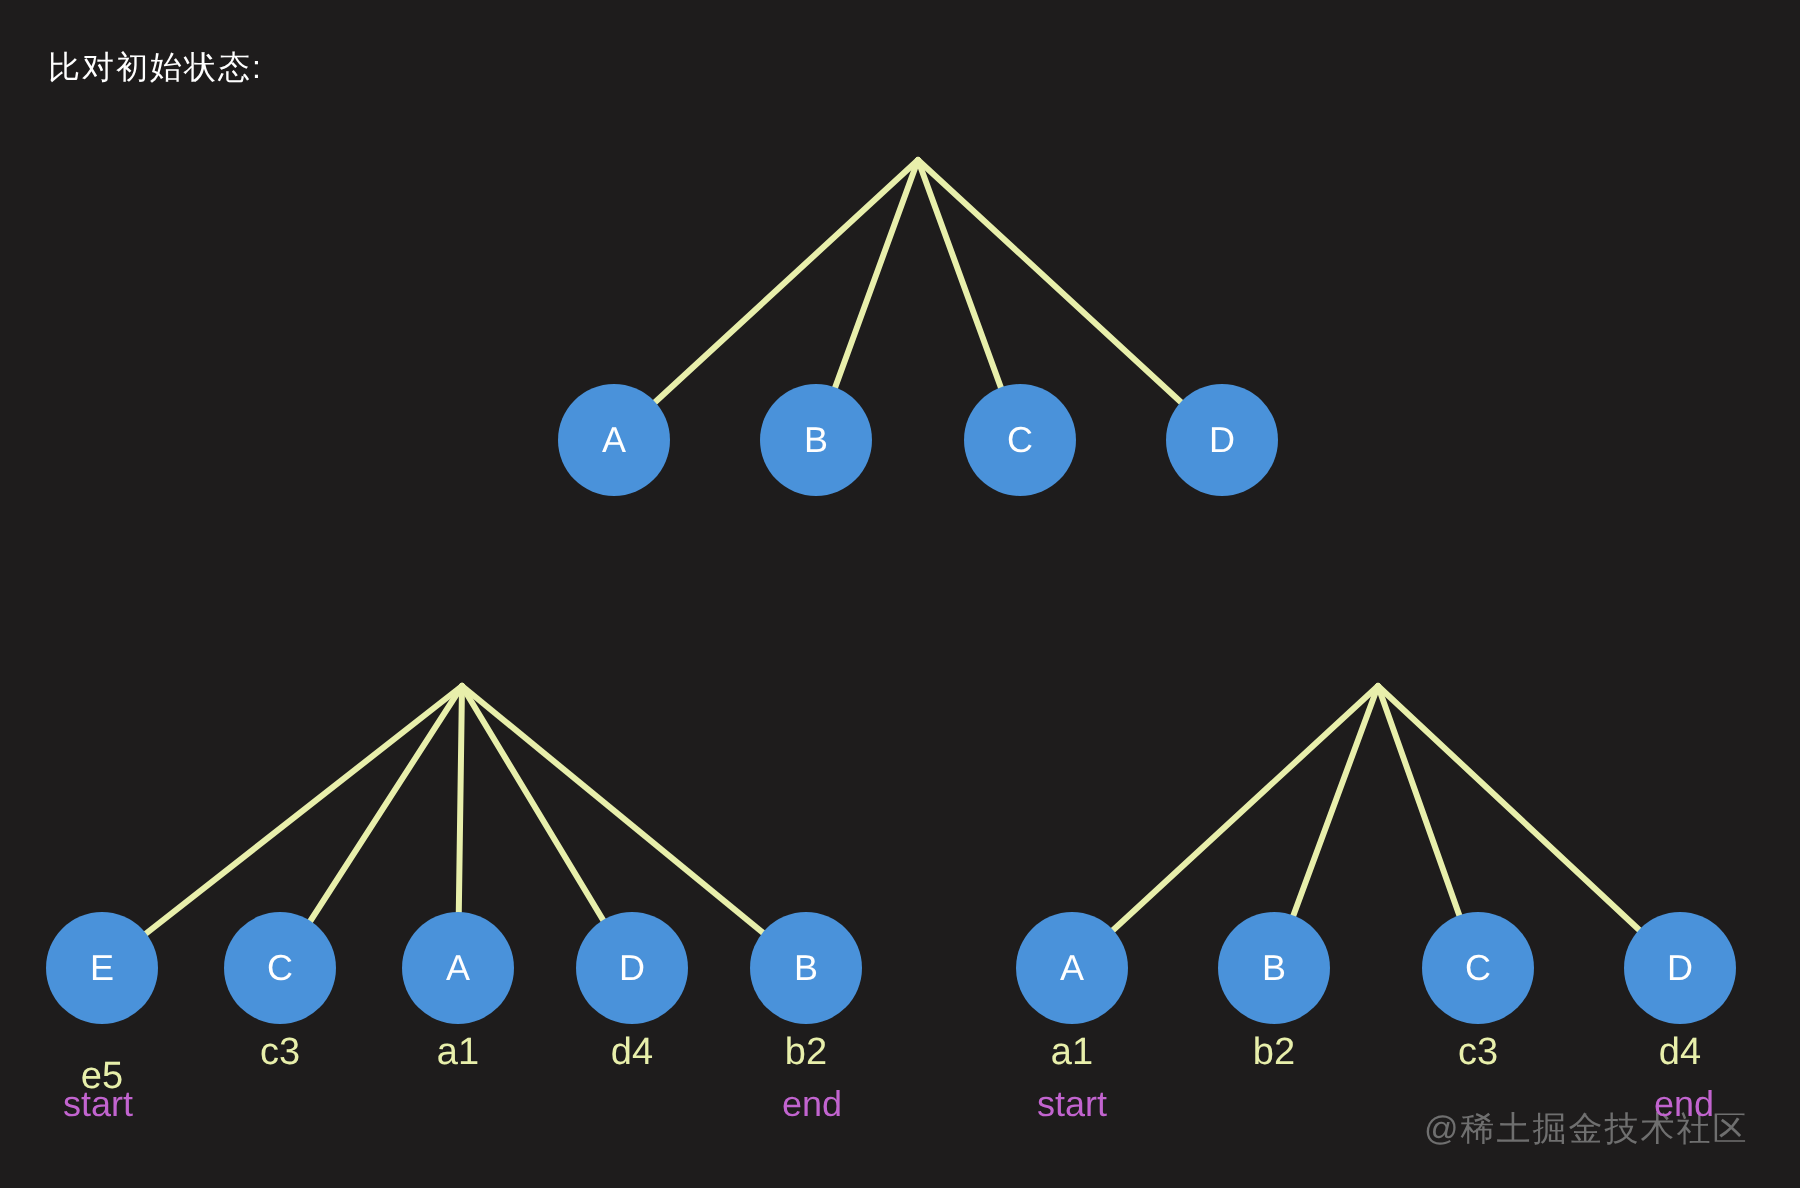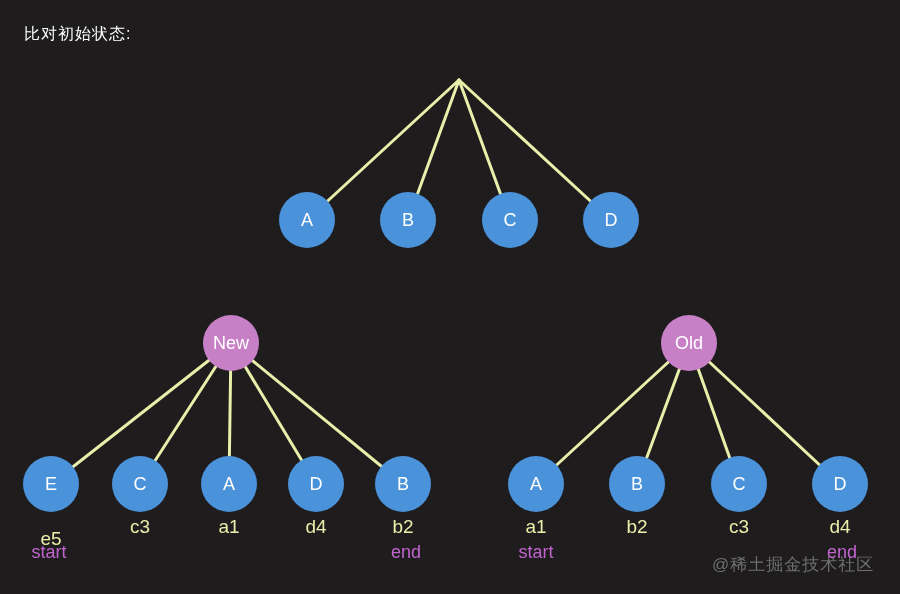--- a/index.html
+++ b/index.html
@@ -79,37 +79,35 @@
     <line x1="689" y1="343" x2="637" y2="484"></line>
     <line x1="689" y1="343" x2="739" y2="484"></line>
     <line x1="689" y1="343" x2="840" y2="484"></line>
   </svg>
 
   <div class="node child" style="left:279px;top:192px;">A</div>
   <div class="node child" style="left:380px;top:192px;">B</div>
   <div class="node child" style="left:482px;top:192px;">C</div>
   <div class="node child" style="left:583px;top:192px;">D</div>
 
-  <div class="node root" style="left:203px;top:315px;">New</div>
   <div class="node child" style="left:23px;top:456px;">E</div>
   <div class="node child" style="left:112px;top:456px;">C</div>
   <div class="node child" style="left:201px;top:456px;">A</div>
   <div class="node child" style="left:288px;top:456px;">D</div>
   <div class="node child" style="left:375px;top:456px;">B</div>
 
   <div class="sublabel" style="left:11px;margin-top:12px;">e5</div>
   <div class="sublabel" style="left:100px;">c3</div>
   <div class="sublabel" style="left:189px;">a1</div>
   <div class="sublabel" style="left:276px;">d4</div>
   <div class="sublabel" style="left:363px;">b2</div>
 
   <div class="marker" style="left:9px;">start</div>
   <div class="marker" style="left:366px;">end</div>
 
-  <div class="node root" style="left:661px;top:315px;">Old</div>
   <div class="node child" style="left:508px;top:456px;">A</div>
   <div class="node child" style="left:609px;top:456px;">B</div>
   <div class="node child" style="left:711px;top:456px;">C</div>
   <div class="node child" style="left:812px;top:456px;">D</div>
 
   <div class="sublabel" style="left:496px;">a1</div>
   <div class="sublabel" style="left:597px;">b2</div>
   <div class="sublabel" style="left:699px;">c3</div>
   <div class="sublabel" style="left:800px;">d4</div>
 

